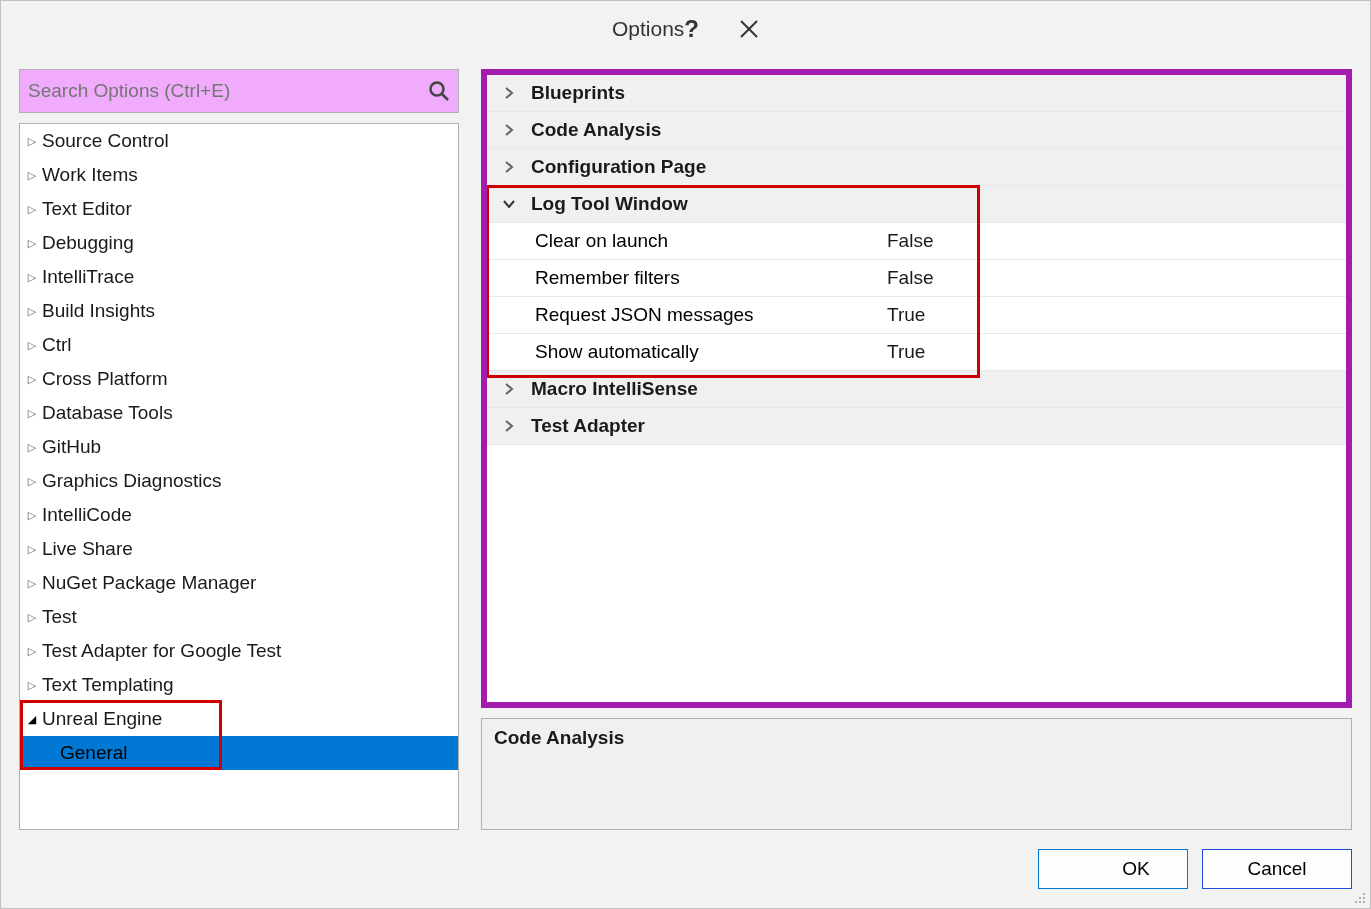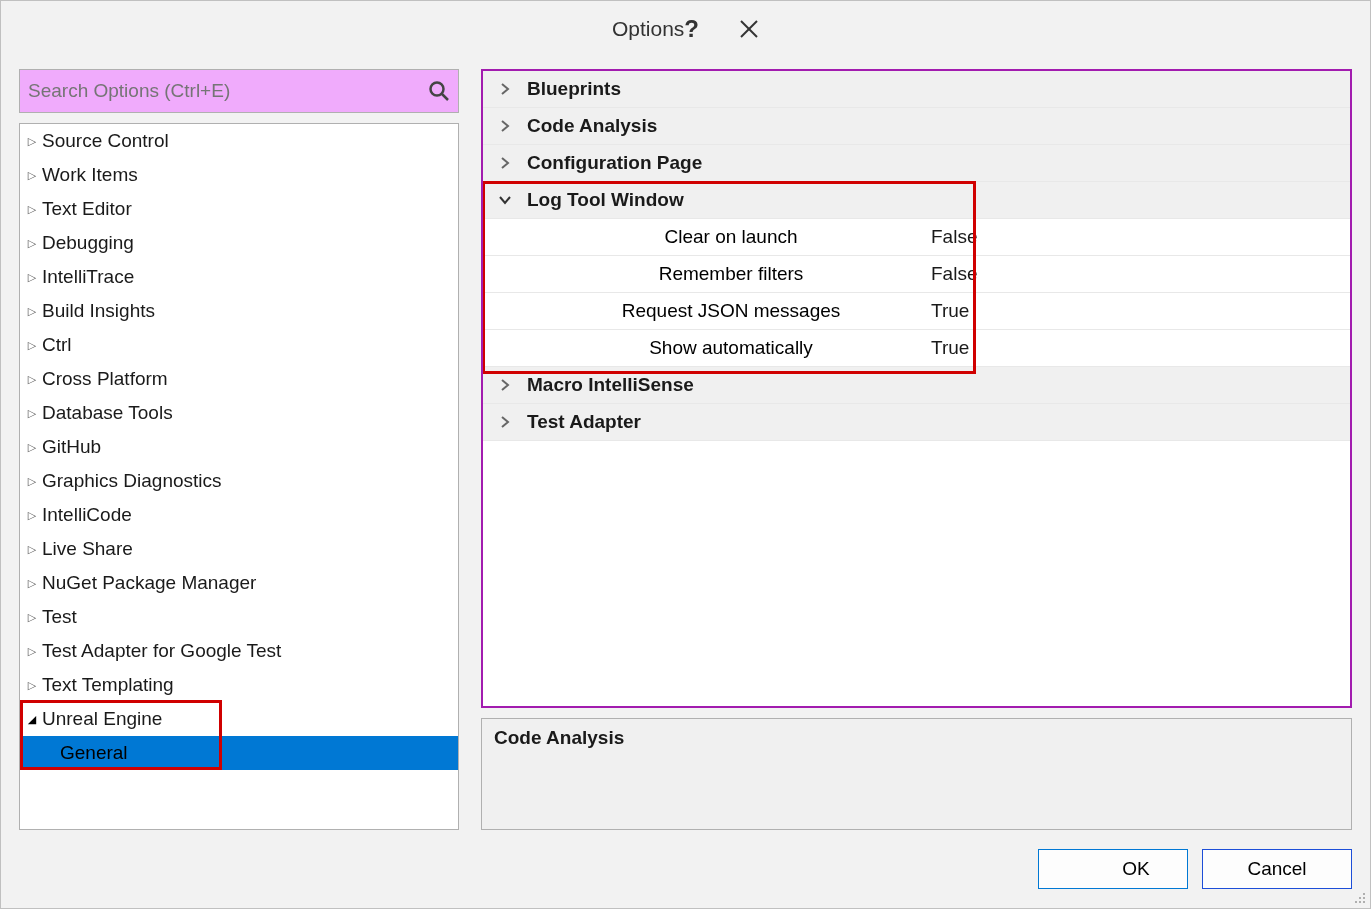--- a/index.html
+++ b/index.html
@@ -139,21 +139,21 @@
       height: 70px;
       z-index: 10;
     }
     .right-pane {
       flex: 1;
       display: flex;
       flex-direction: column;
     }
     .property-grid {
       flex: 1;
-      border: 2px solid #a21caf;
+      border: 6px solid #a21caf;
       background: #fff;
       position: relative;
       overflow: hidden;
     }
     .prop-row {
       height: 37px;
       display: flex;
       align-items: center;
       border-bottom: 1px solid #e8e8e8;
       font-size: 19px;
@@ -167,22 +167,21 @@
       width: 44px;
       display: flex;
       justify-content: center;
       align-items: center;
     }
     .prop-row.category .name-col {
       flex: 1;
     }
     .prop-row.property .name-col {
       padding-left: 48px;
-      width: 448px;
-      text-align: center;
+      width: 400px;
     }
     .prop-row.property .value-col {
       flex: 1;
       font-weight: normal;
       color: #1a1a1a;
     }
     .highlight-red-grid {
       position: absolute;
       border: 3px solid #d00000;
       pointer-events: none;

